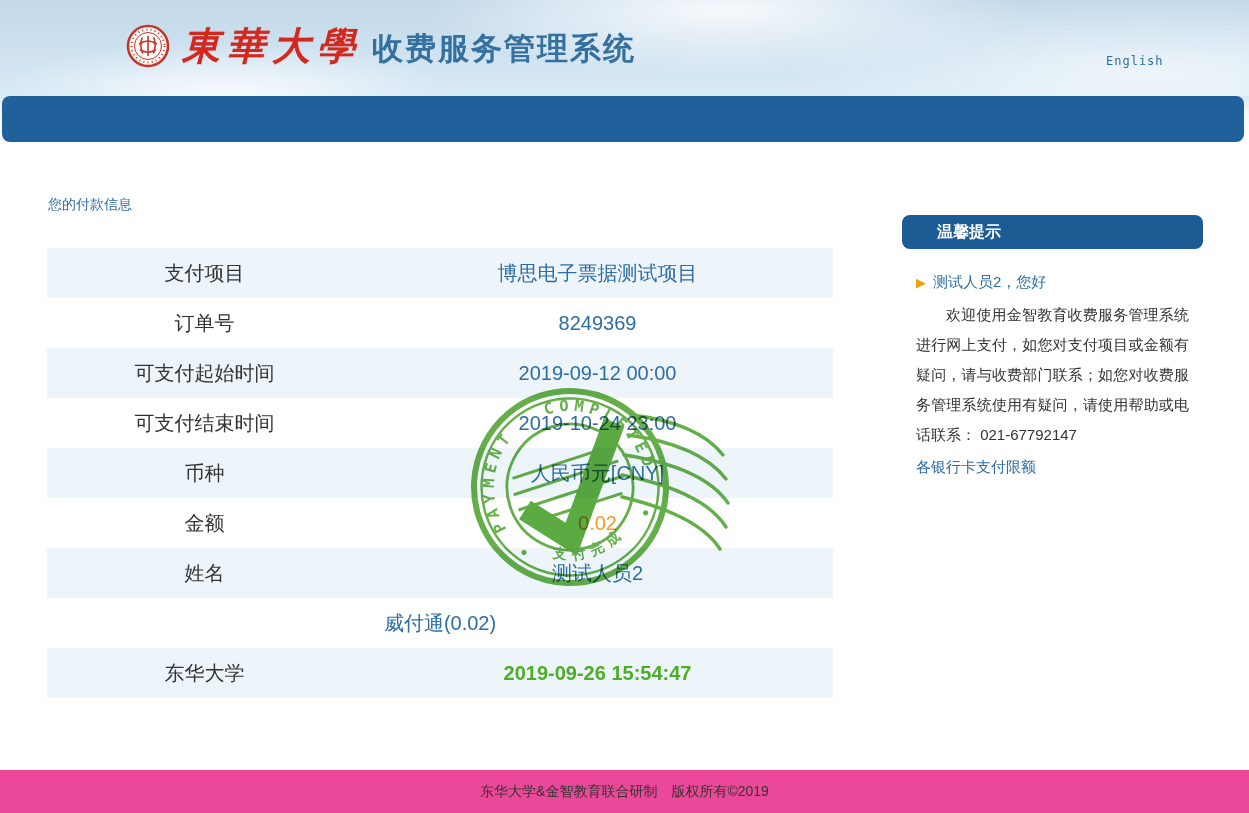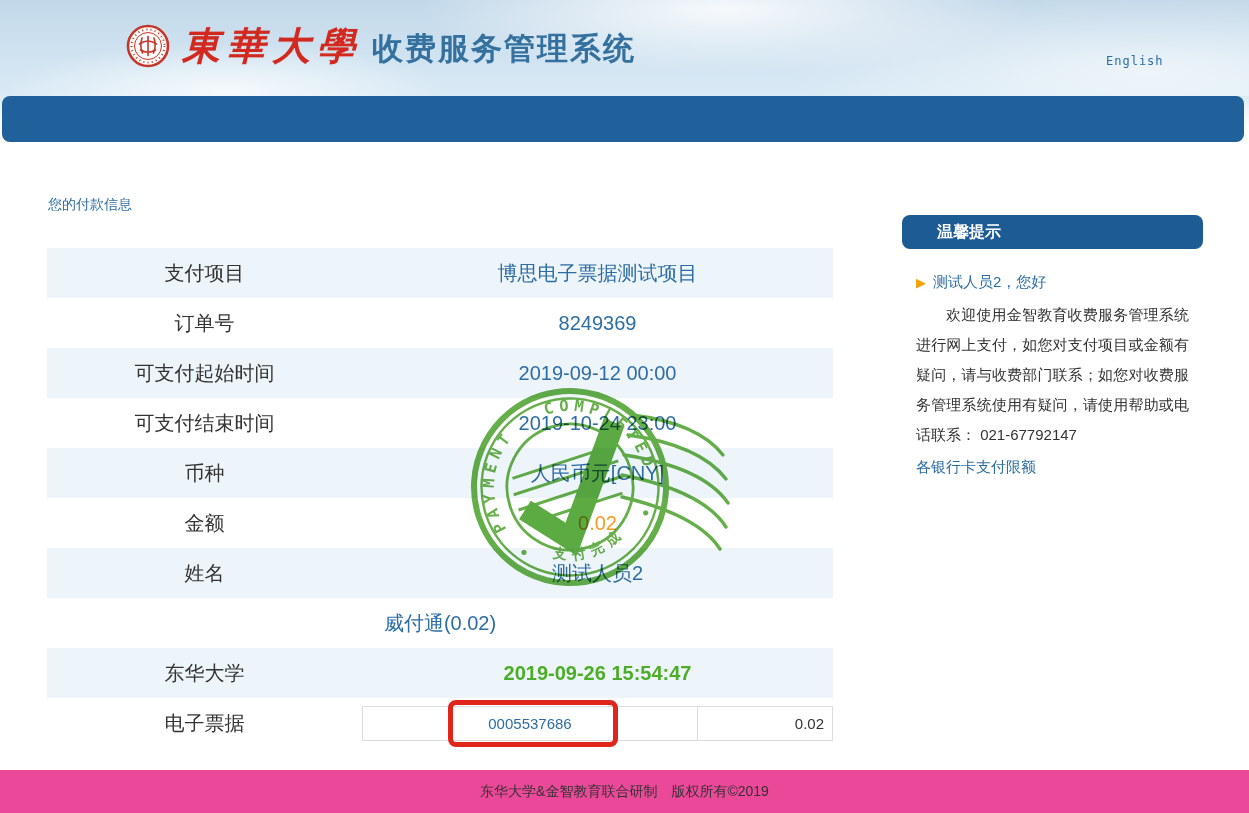--- a/index.html
+++ b/index.html
@@ -156,30 +156,20 @@
     <div class="prow odd">
       <div class="plabel">姓名</div>
       <div class="pvalue">测试人员2</div>
     </div>
     <div class="prow">
       <div class="pvalue">威付通(0.02)</div>
     </div>
     <div class="prow odd">
       <div class="plabel">东华大学</div>
       <div class="pvalue green">2019-09-26 15:54:47</div>
-    </div>
-    <div class="prow">
-      <div class="plabel">电子票据</div>
-      <div class="invoice-wrap">
-        <div class="inner-table">
-          <div class="itcell-num">0005537686</div>
-          <div class="itcell-amt">0.02</div>
-        </div>
-        <div class="red-box"></div>
-      </div>
     </div>
   </div>
 
   <svg class="stamp-svg" viewBox="-150 -110 310 230">
     <g stroke="#58a83a" stroke-width="3.4" fill="none" stroke-linecap="round">
       <path d="M 62 -72 Q 128 -64 153 -32"></path>
       <path d="M 58 -52 Q 130 -42 156 -8"></path>
       <path d="M 54 -32 Q 133 -20 158 16"></path>
       <path d="M 52 -12 Q 133 4 156 40"></path>
       <path d="M 52 10 Q 128 28 150 62"></path>

